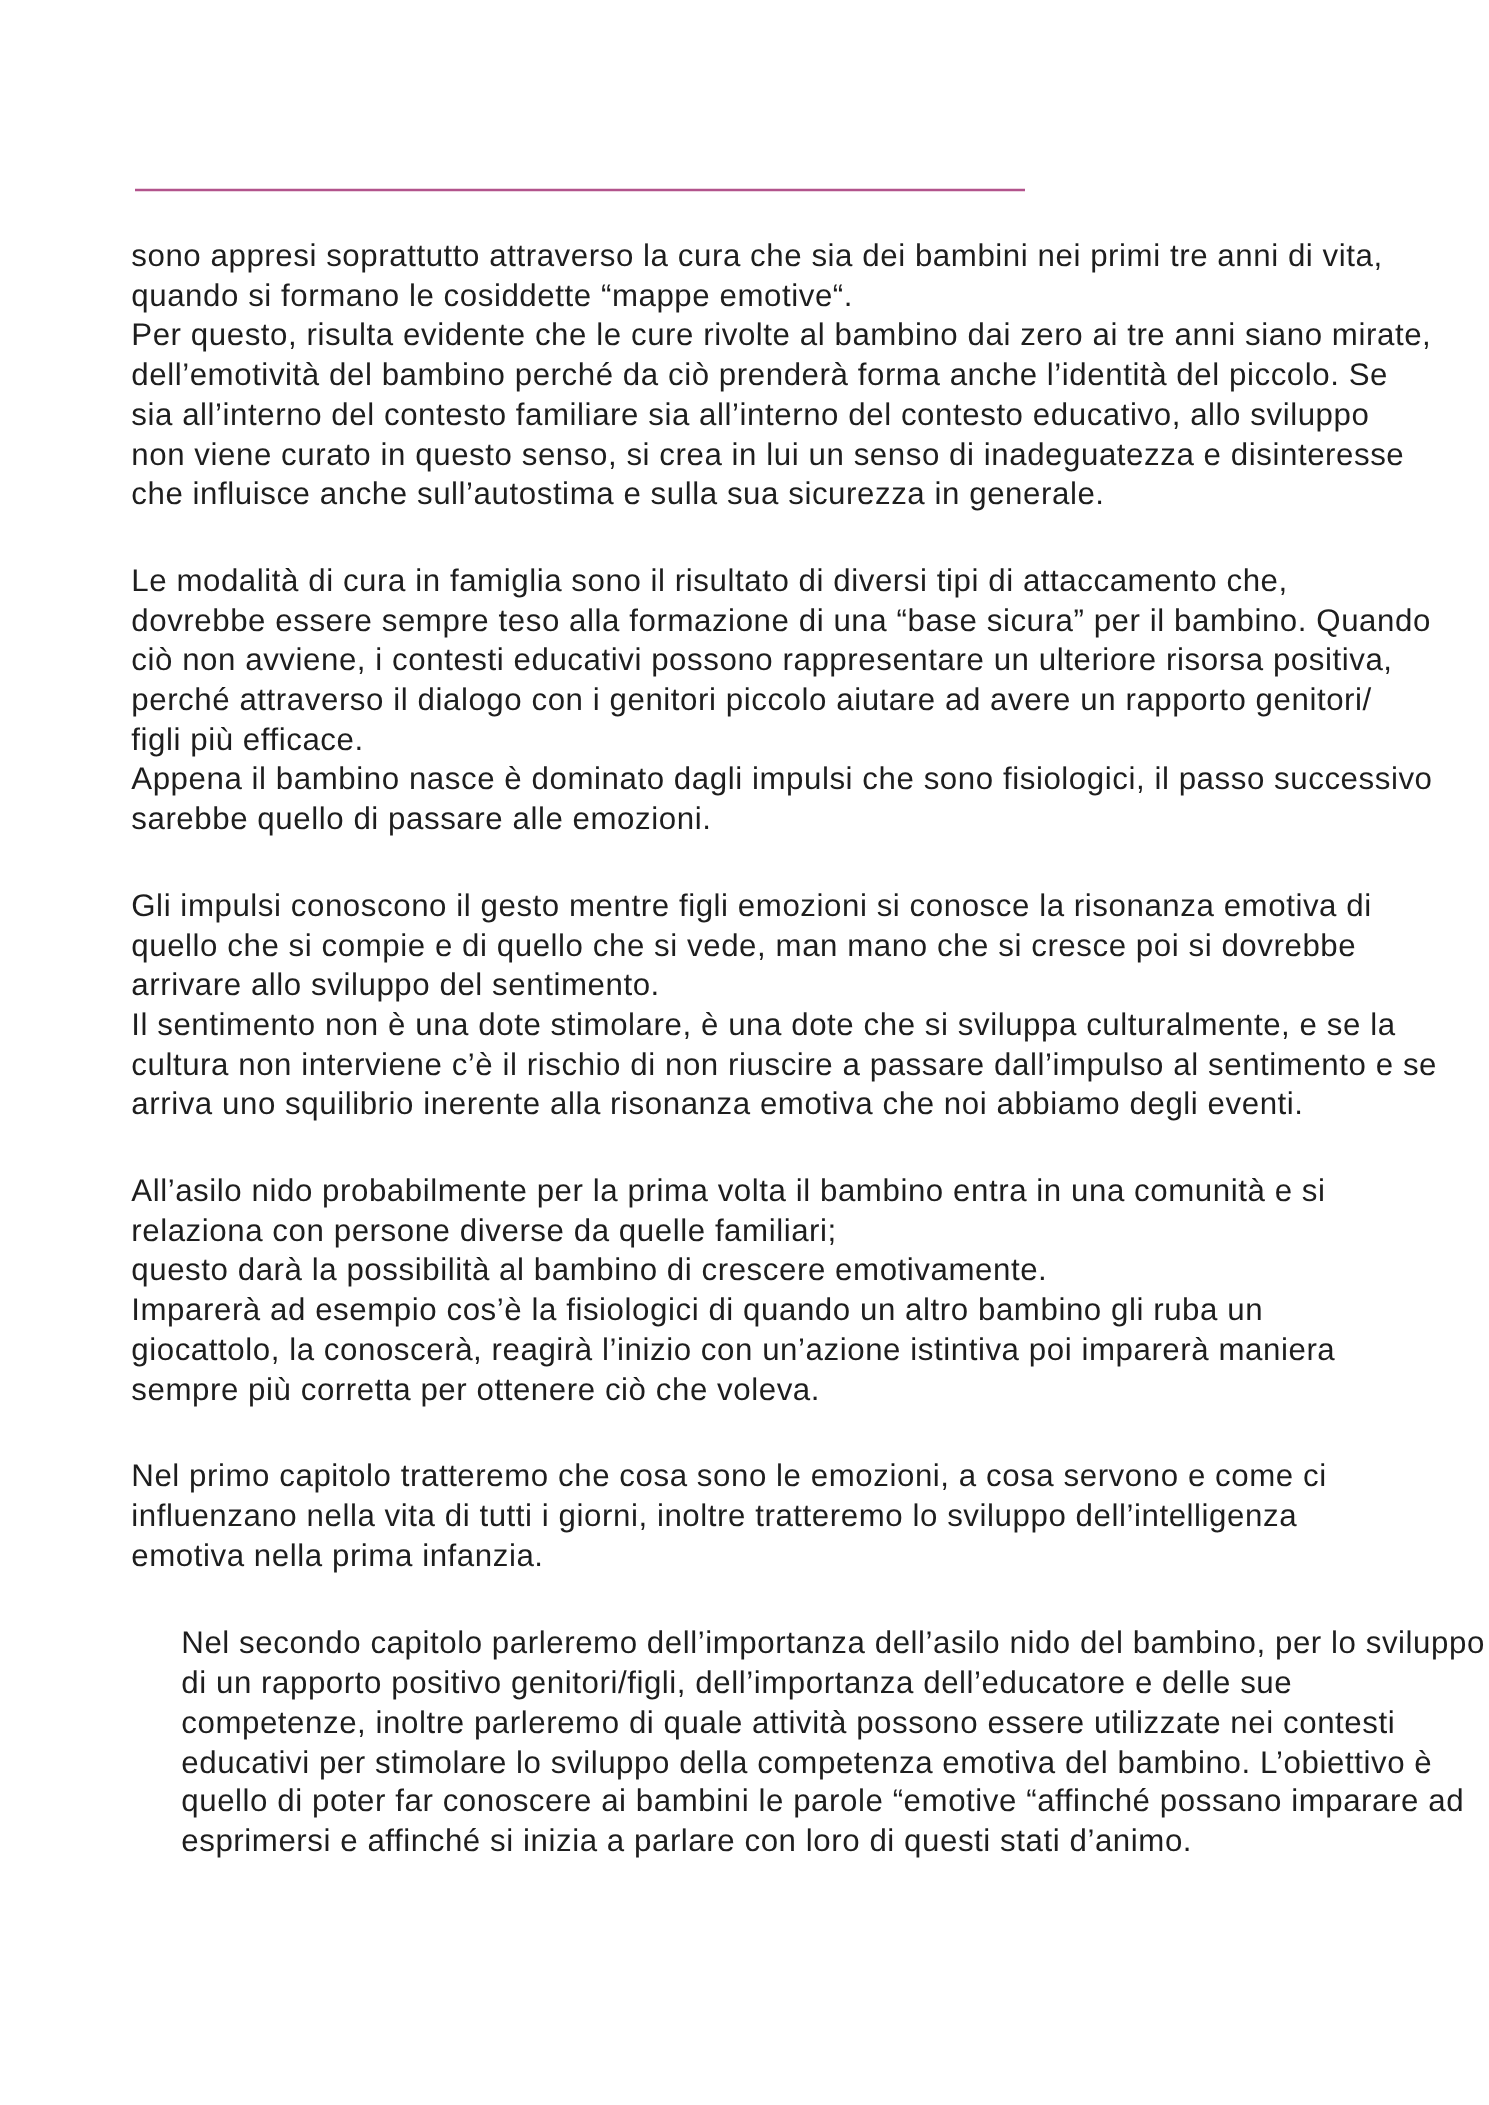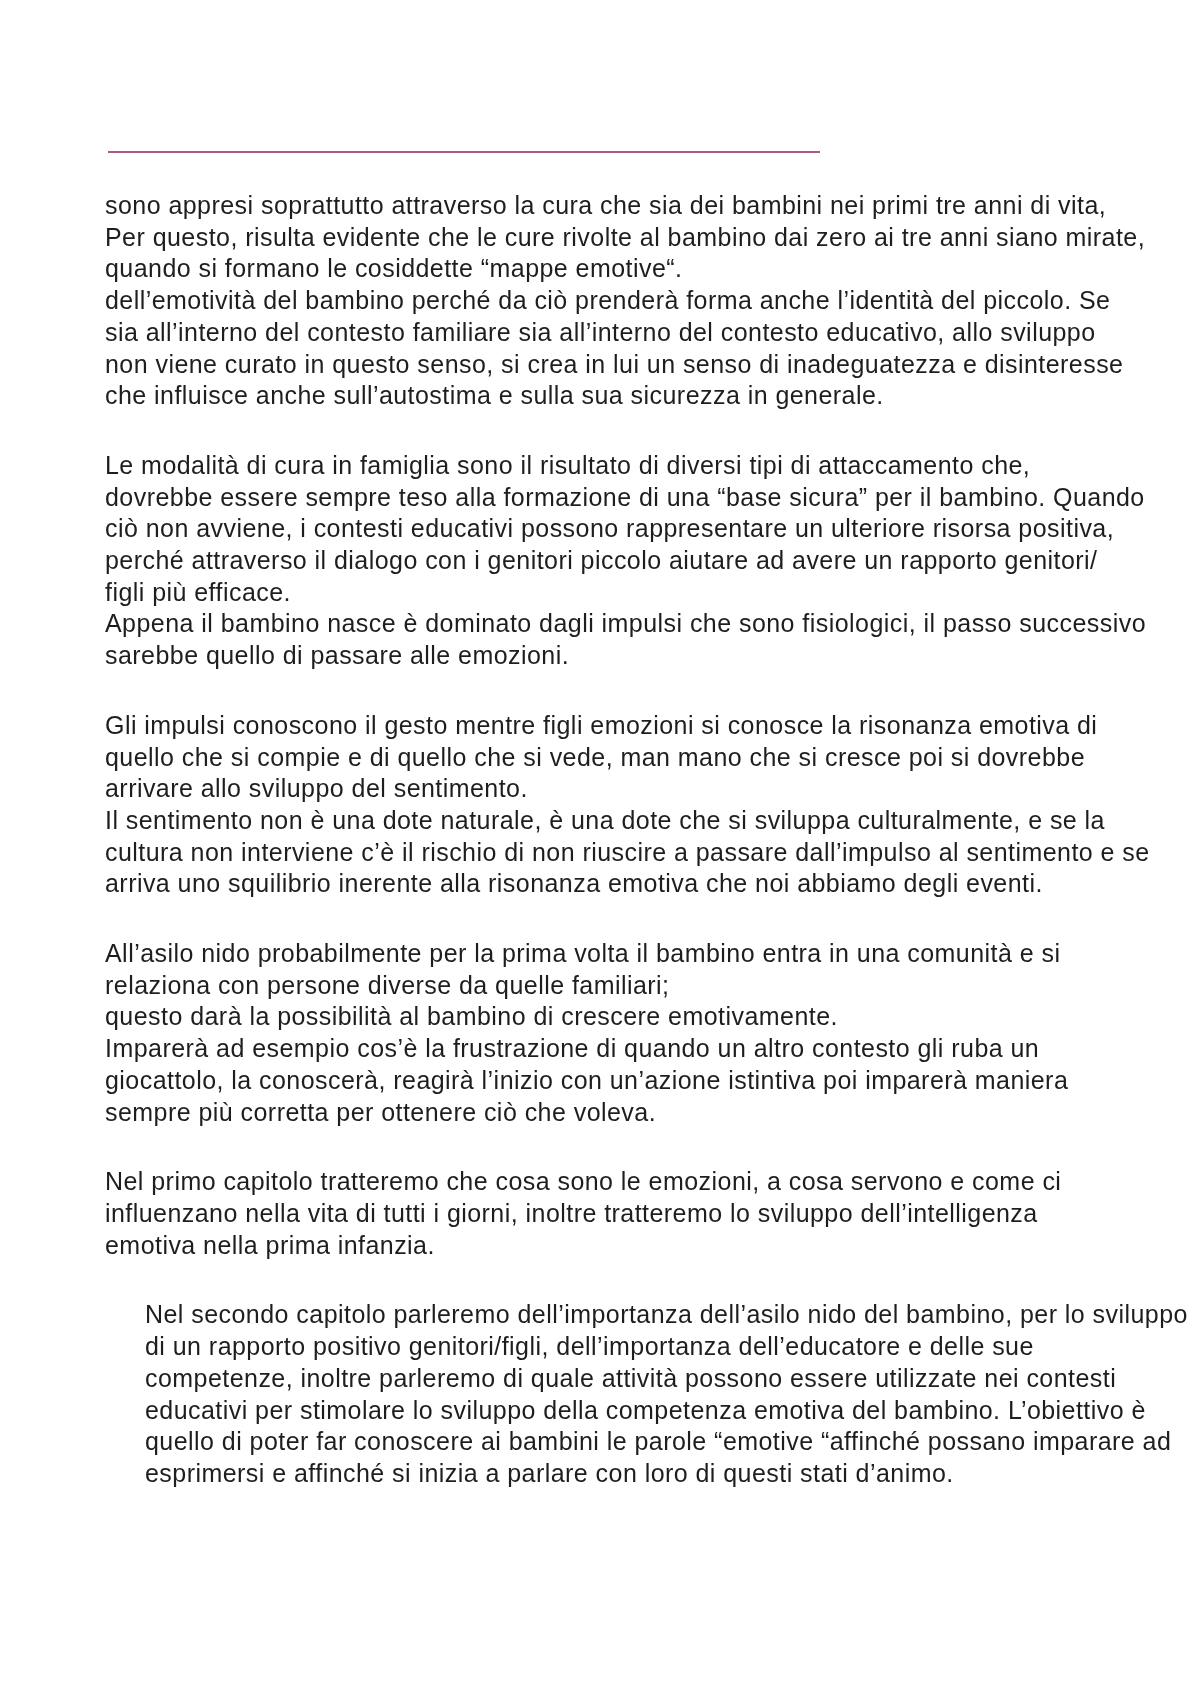--- a/index.html
+++ b/index.html
@@ -46,49 +46,49 @@
   }
 </style>
 </head>
 <body>
 
 <div class="page" style="background: rgb(255, 255, 255);">
   <hr class="top-rule" style="background: rgb(178, 83, 140);">
   <div class="content" style="color: rgb(30, 30, 30);">
       <div class="paragraph">
         <div class="line">sono appresi soprattutto attraverso la cura che sia dei bambini nei primi tre anni di vita,</div>
+        <div class="line">quando si formano le cosiddette “mappe emotive“.</div>
         <div class="line">Per questo, risulta evidente che le cure rivolte al bambino dai zero ai tre anni siano mirate,</div>
-        <div class="line">quando si formano le cosiddette “mappe emotive“.</div>
         <div class="line">dell’emotività del bambino perché da ciò prenderà forma anche l’identità del piccolo. Se</div>
         <div class="line">sia all’interno del contesto familiare sia all’interno del contesto educativo, allo sviluppo</div>
         <div class="line">non viene curato in questo senso, si crea in lui un senso di inadeguatezza e disinteresse</div>
         <div class="line">che influisce anche sull’autostima e sulla sua sicurezza in generale.</div>
       </div>
       <div class="paragraph">
         <div class="line">Le modalità di cura in famiglia sono il risultato di diversi tipi di attaccamento che,</div>
         <div class="line">dovrebbe essere sempre teso alla formazione di una “base sicura” per il bambino. Quando</div>
         <div class="line">ciò non avviene, i contesti educativi possono rappresentare un ulteriore risorsa positiva,</div>
         <div class="line">perché attraverso il dialogo con i genitori piccolo aiutare ad avere un rapporto genitori/</div>
         <div class="line">figli più efficace.</div>
         <div class="line">Appena il bambino nasce è dominato dagli impulsi che sono fisiologici, il passo successivo</div>
         <div class="line">sarebbe quello di passare alle emozioni.</div>
       </div>
       <div class="paragraph">
         <div class="line">Gli impulsi conoscono il gesto mentre figli emozioni si conosce la risonanza emotiva di</div>
         <div class="line">quello che si compie e di quello che si vede, man mano che si cresce poi si dovrebbe</div>
         <div class="line">arrivare allo sviluppo del sentimento.</div>
-        <div class="line">Il sentimento non è una dote naturale, è una dote che si sviluppa culturalmente, e se la</div>
+        <div class="line">Il sentimento non è una dote stimolare, è una dote che si sviluppa culturalmente, e se la</div>
         <div class="line">cultura non interviene c’è il rischio di non riuscire a passare dall’impulso al sentimento e se</div>
         <div class="line">arriva uno squilibrio inerente alla risonanza emotiva che noi abbiamo degli eventi.</div>
       </div>
       <div class="paragraph">
         <div class="line">All’asilo nido probabilmente per la prima volta il bambino entra in una comunità e si</div>
         <div class="line">relaziona con persone diverse da quelle familiari;</div>
         <div class="line">questo darà la possibilità al bambino di crescere emotivamente.</div>
-        <div class="line">Imparerà ad esempio cos’è la frustrazione di quando un altro contesto gli ruba un</div>
+        <div class="line">Imparerà ad esempio cos’è la fisiologici di quando un altro bambino gli ruba un</div>
         <div class="line">giocattolo, la conoscerà, reagirà l’inizio con un’azione istintiva poi imparerà maniera</div>
         <div class="line">sempre più corretta per ottenere ciò che voleva.</div>
       </div>
       <div class="paragraph">
         <div class="line">Nel primo capitolo tratteremo che cosa sono le emozioni, a cosa servono e come ci</div>
         <div class="line">influenzano nella vita di tutti i giorni, inoltre tratteremo lo sviluppo dell’intelligenza</div>
         <div class="line">emotiva nella prima infanzia.</div>
       </div>
       <div class="paragraph">
         <div class="line">Nel secondo capitolo parleremo dell’importanza dell’asilo nido del bambino, per lo sviluppo</div>

